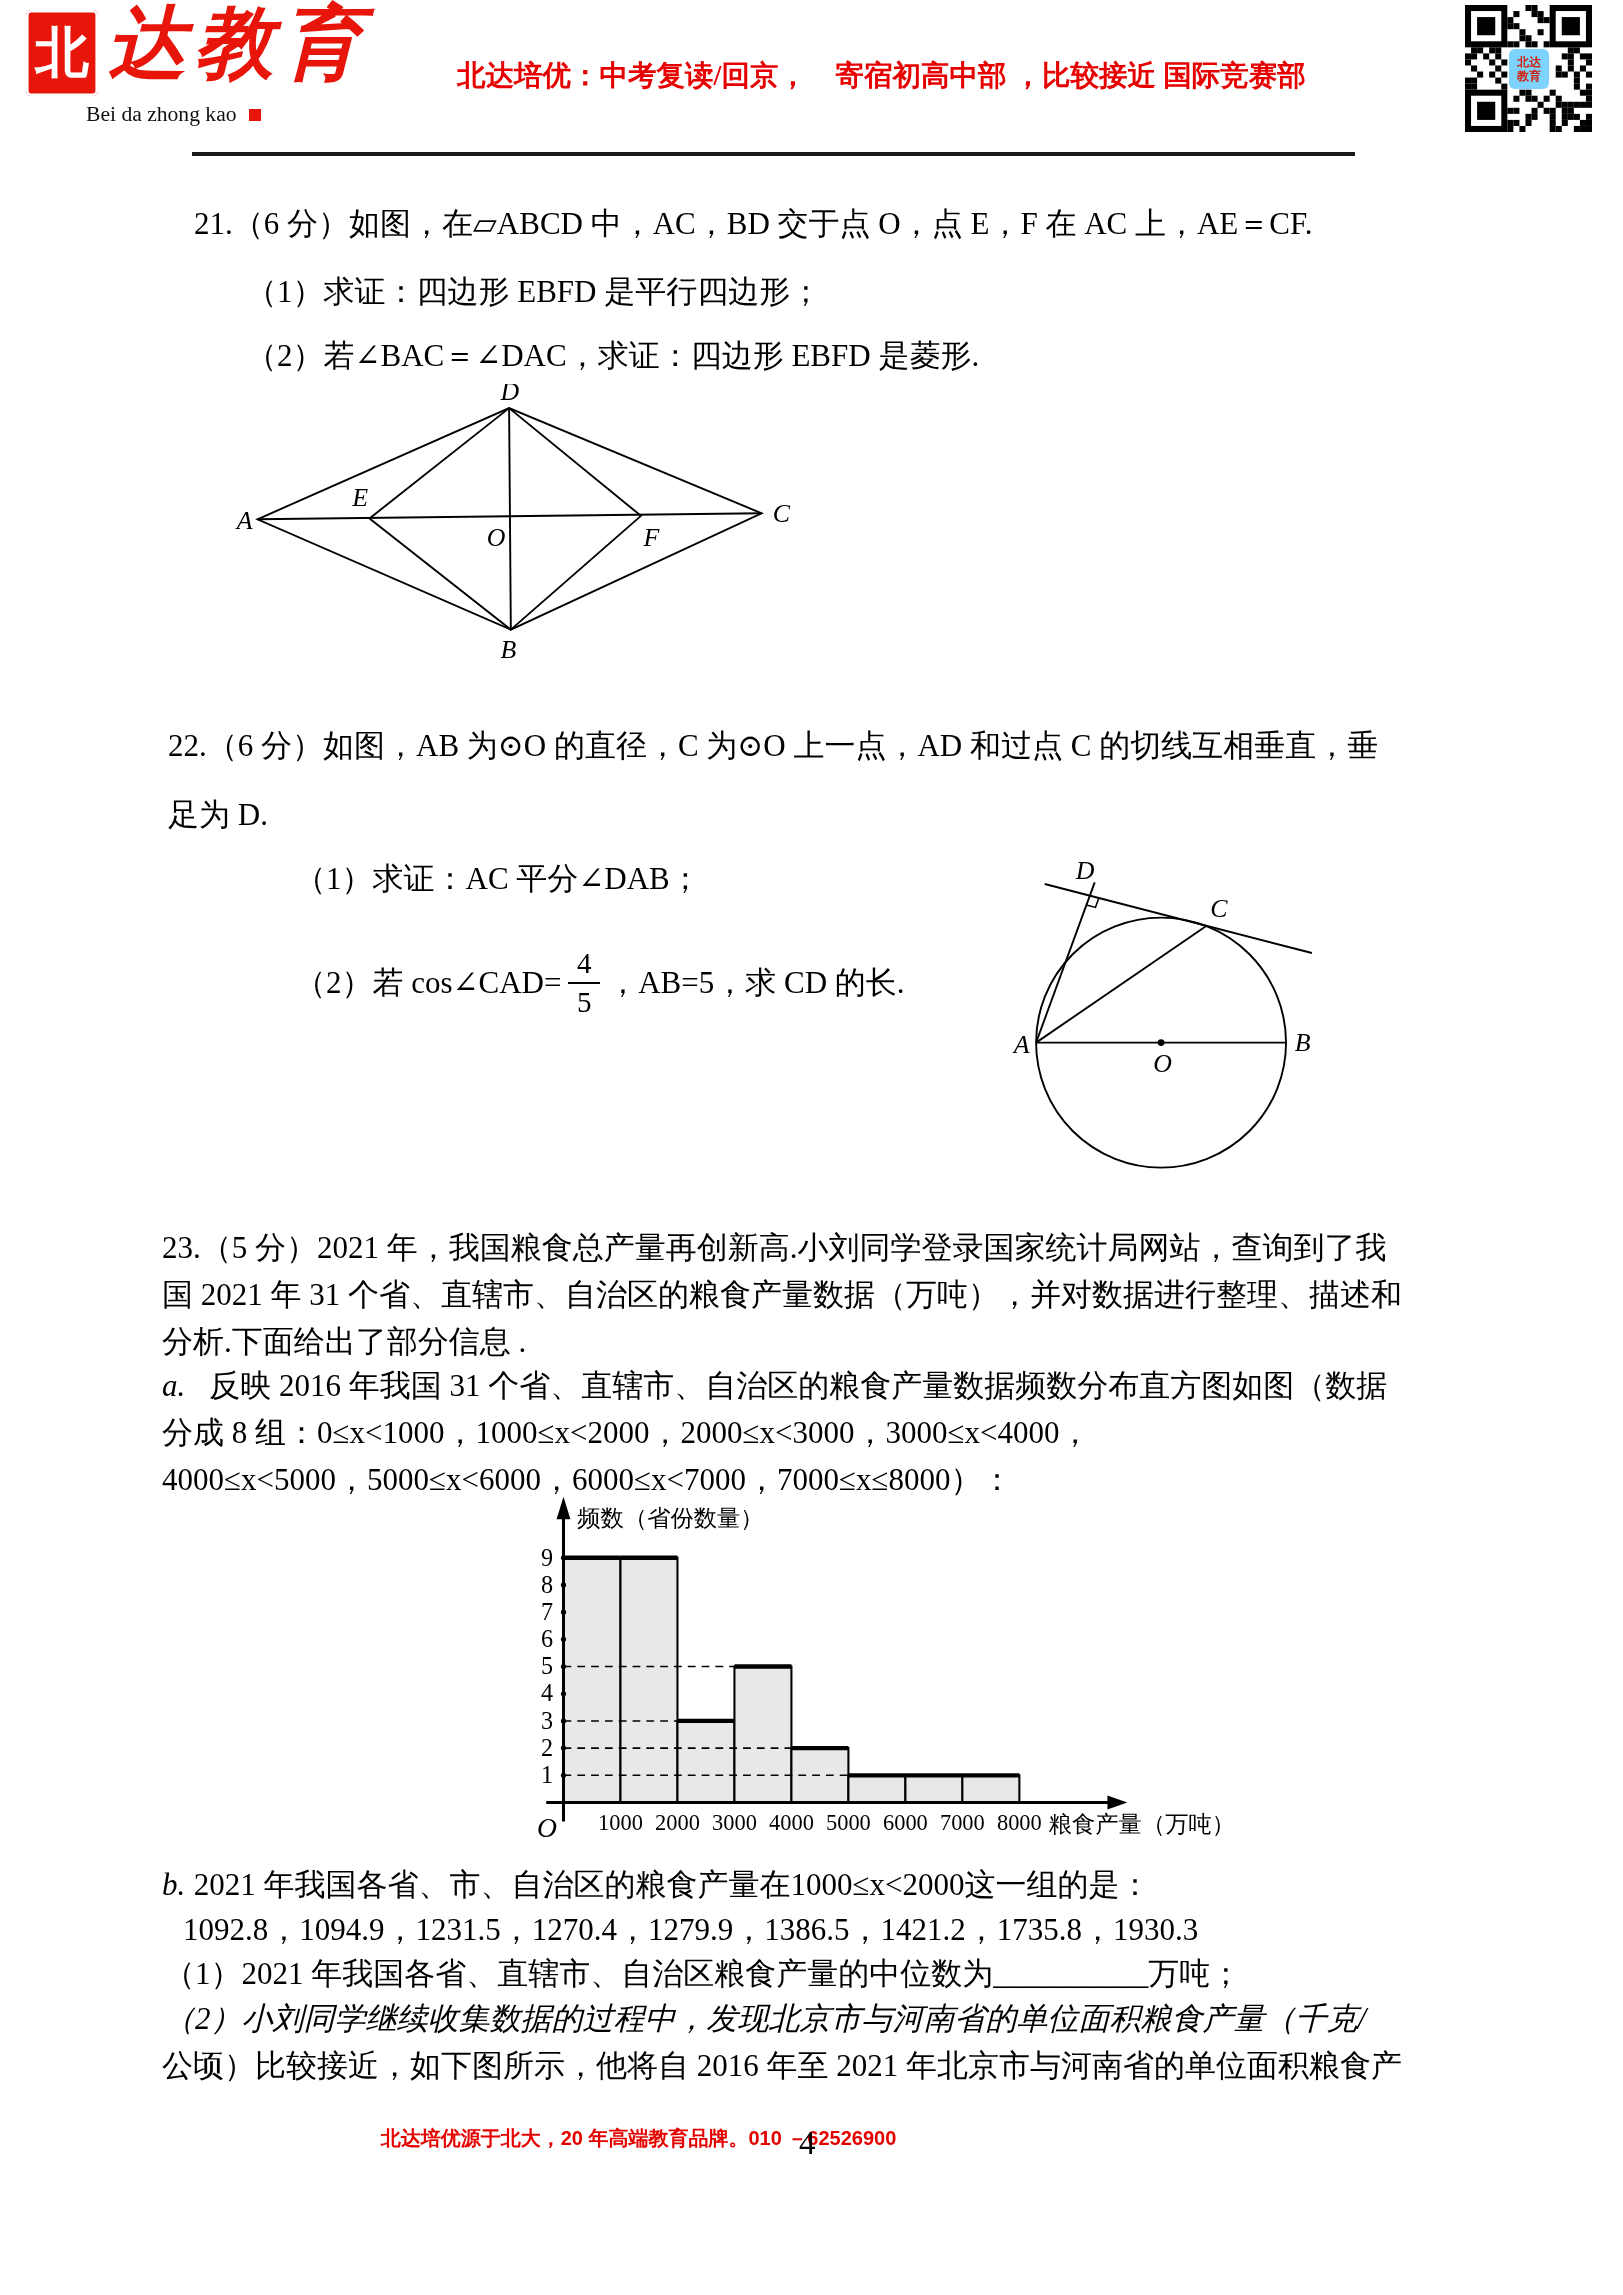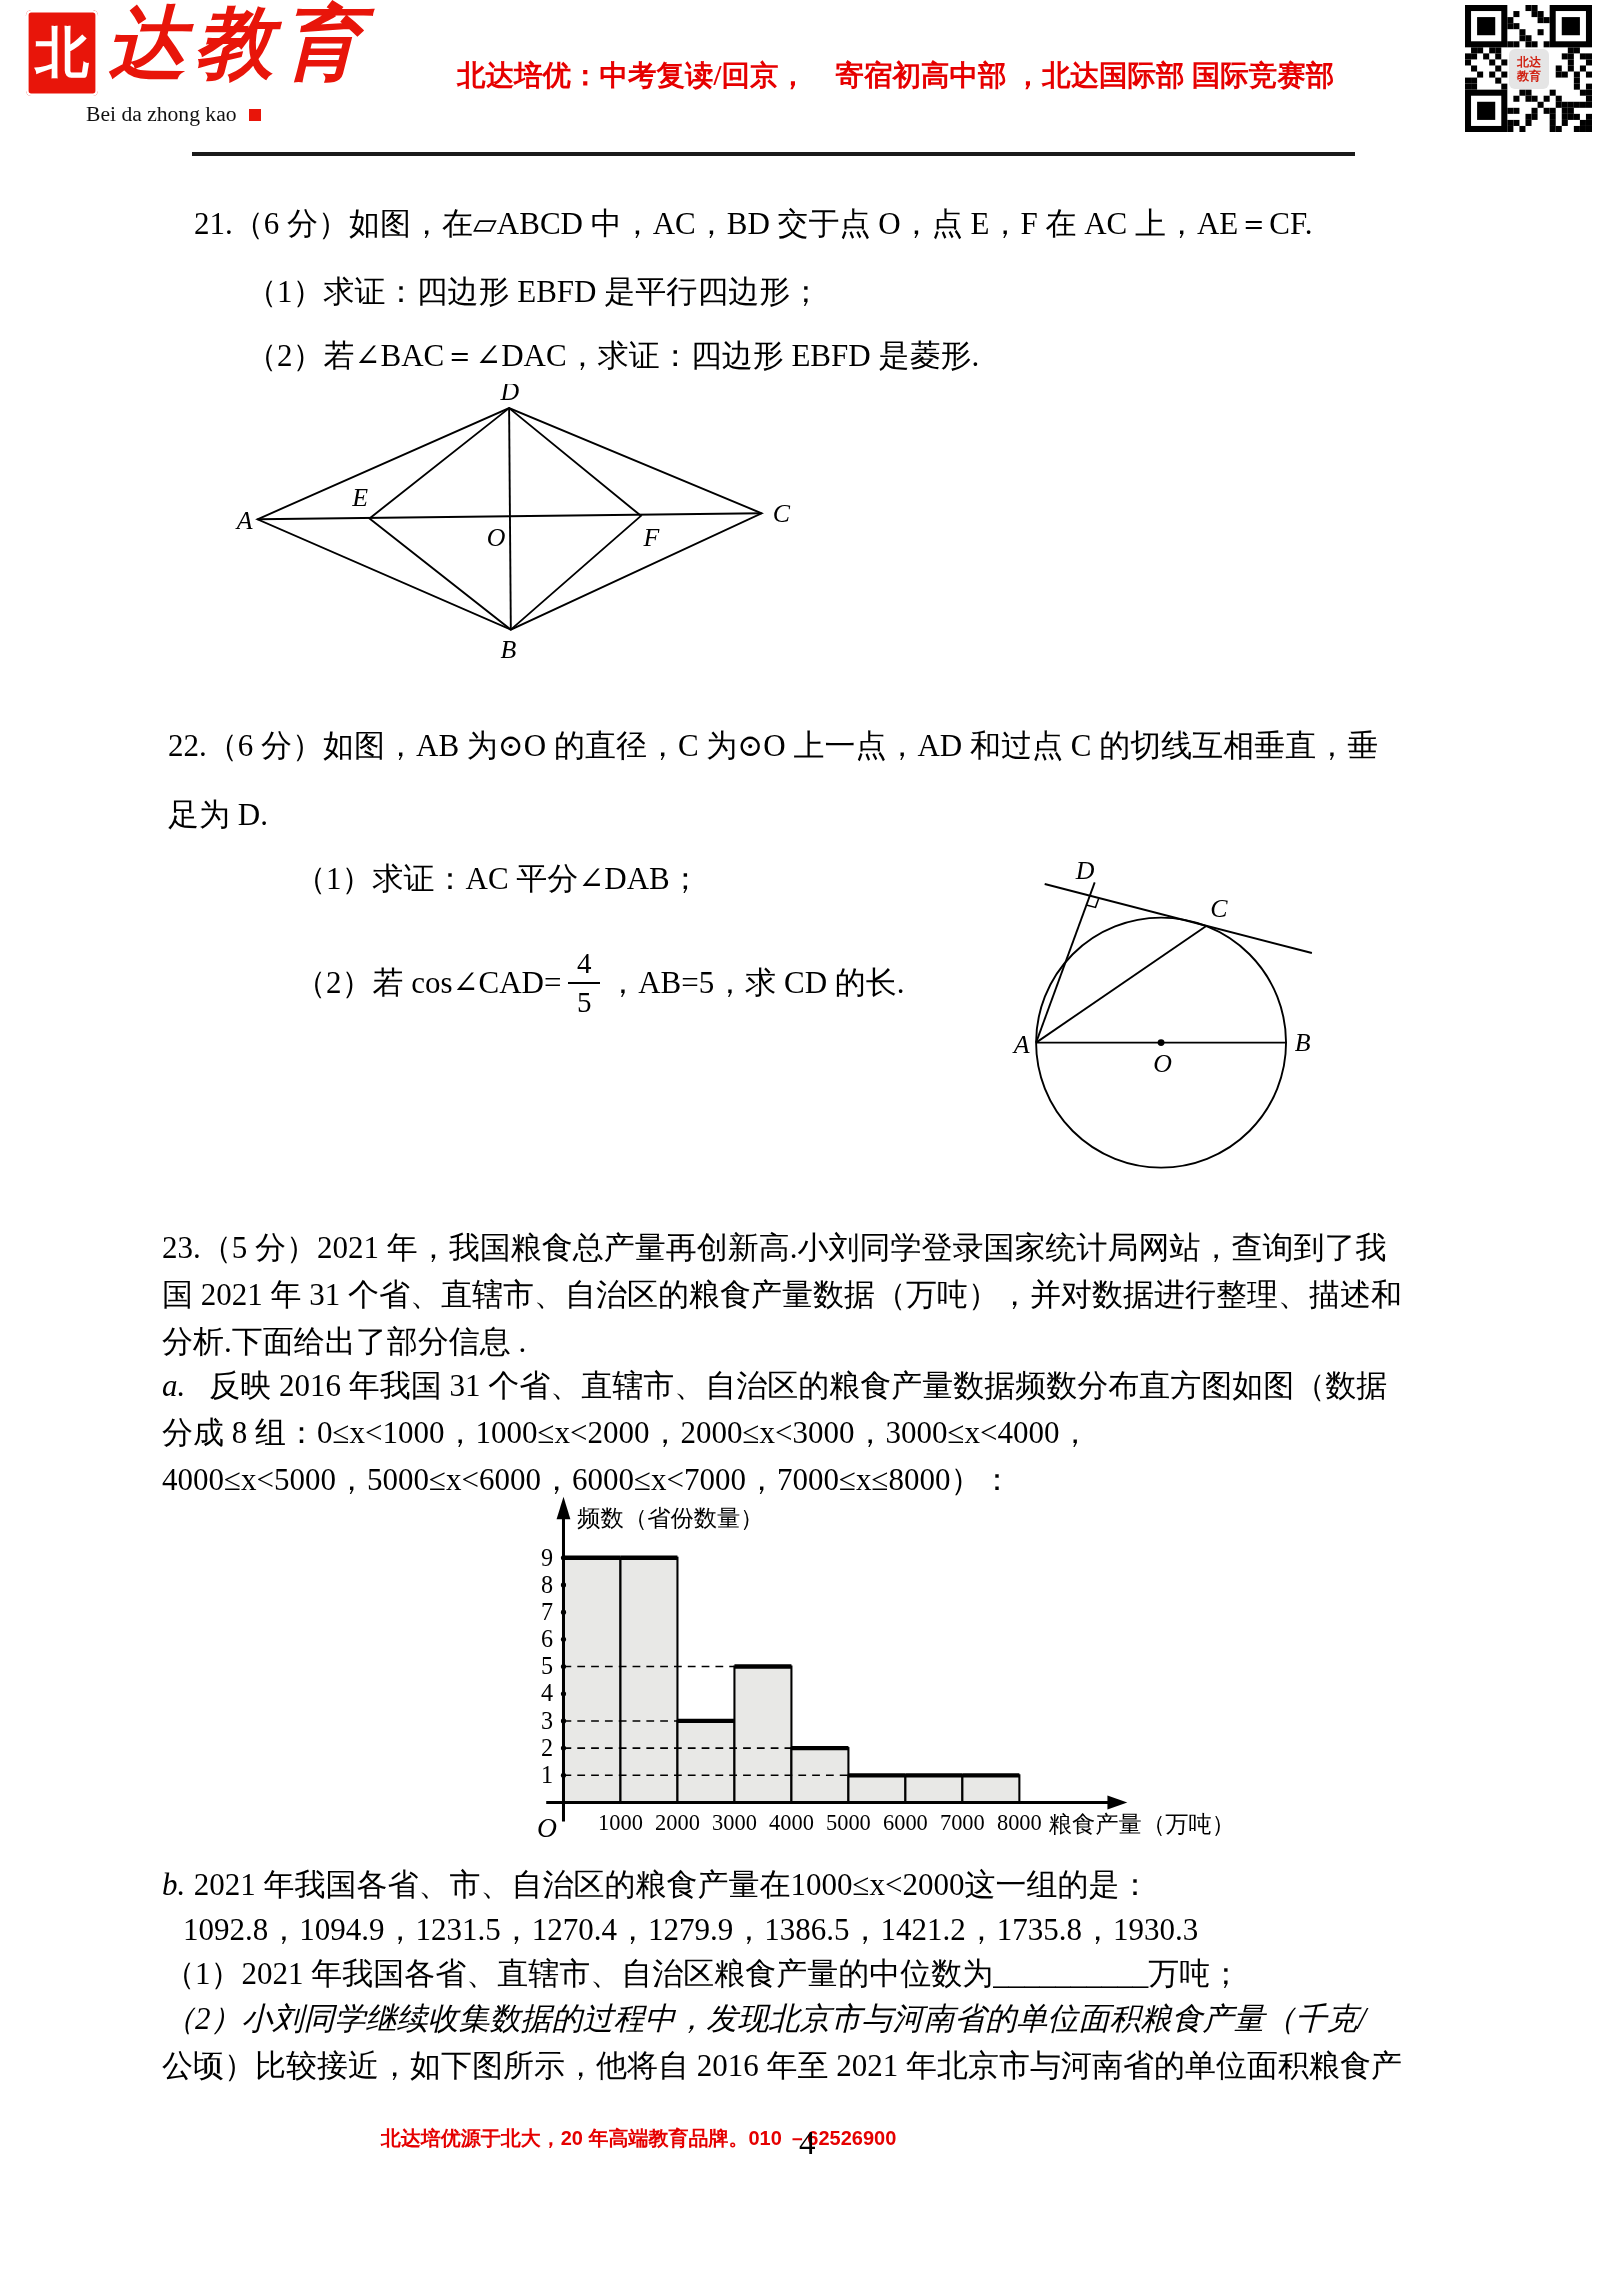--- a/index.html
+++ b/index.html
@@ -12,21 +12,21 @@
   .seal{left:26px;top:10.4px;width:72px;height:86px;background:#e8150a;border-radius:5.2px;
         display:flex;align-items:center;justify-content:center;box-shadow:0 0 0 2.6px #fff inset;}
   .seal span{color:#fff;font-size:54px;font-weight:bold;}
   .logo-cal{left:107px;top:-8.6px;font-size:79px;font-weight:bold;color:#e8150a;letter-spacing:8.6px;
             font-style:italic;}
   .logo-sub{left:86px;top:102px;font-size:21.6px;color:#111;}
   .logo-sub .redsq{display:inline-block;width:12px;height:12px;background:#e8150a;margin-left:12px;}
   .tagline{left:457px;top:57px;font-size:28.5px;font-weight:bold;color:#e60000;}
   .hrule{left:192px;top:152px;width:1163px;height:3.5px;background:#1a1a1a;}
   .qr{left:1465px;top:5.2px;width:129px;height:129px;}
-  .qr-badge{position:absolute;left:44px;top:44px;width:40px;height:40px;background:#e5e5e5;
+  .qr-badge{position:absolute;left:44px;top:44px;width:40px;height:40px;background:#7dd3fc;
             border-radius:6px;display:flex;flex-direction:column;align-items:center;justify-content:center;}
   .qr-badge span{color:#d02010;font-size:12px;font-weight:bold;line-height:14px;}
   
   .fracrow{display:flex;align-items:center;height:74px;}
   .frac{display:inline-flex;flex-direction:column;align-items:center;margin:0 7px;font-size:29px;line-height:1.1;}
   .frac .num{border-bottom:2.6px solid #000;padding:0 8.6px 2.6px;}
   .frac .den{padding-top:2.6px;}
   .block54 div{line-height:47px;height:47px;}
   .alabel{font-style:italic;margin-right:24px;}
   .footer{left:164px;top:2125px;width:949px;text-align:center;font-size:20px;font-weight:bold;
@@ -37,21 +37,21 @@
 </head>
 <body>
 
 <div class="abs seal">
   <span>北</span>
 </div>
 <div class="abs logo-cal">达教育</div>
 <div class="abs logo-sub">
   <span>Bei da zhong kao</span><span class="redsq"></span>
 </div>
-<div class="abs tagline">北达培优：中考复读/回京，　寄宿初高中部 ，北达国际部 国际竞赛部</div>
+<div class="abs tagline">北达培优：中考复读/回京，　寄宿初高中部 ，比较接近 国际竞赛部</div>
 <div class="abs hrule"></div>
 <div class="abs qr">
   <svg id="qr-svg" width="127" height="127" viewBox="0 0 147 147">
       <rect x="70" y="0" width="7" height="7" fill="#000"></rect>
       <rect x="77" y="0" width="7" height="7" fill="#000"></rect>
       <rect x="56" y="7" width="7" height="7" fill="#000"></rect>
       <rect x="77" y="7" width="7" height="7" fill="#000"></rect>
       <rect x="84" y="7" width="7" height="7" fill="#000"></rect>
       <rect x="49" y="14" width="7" height="7" fill="#000"></rect>
       <rect x="84" y="14" width="7" height="7" fill="#000"></rect>

